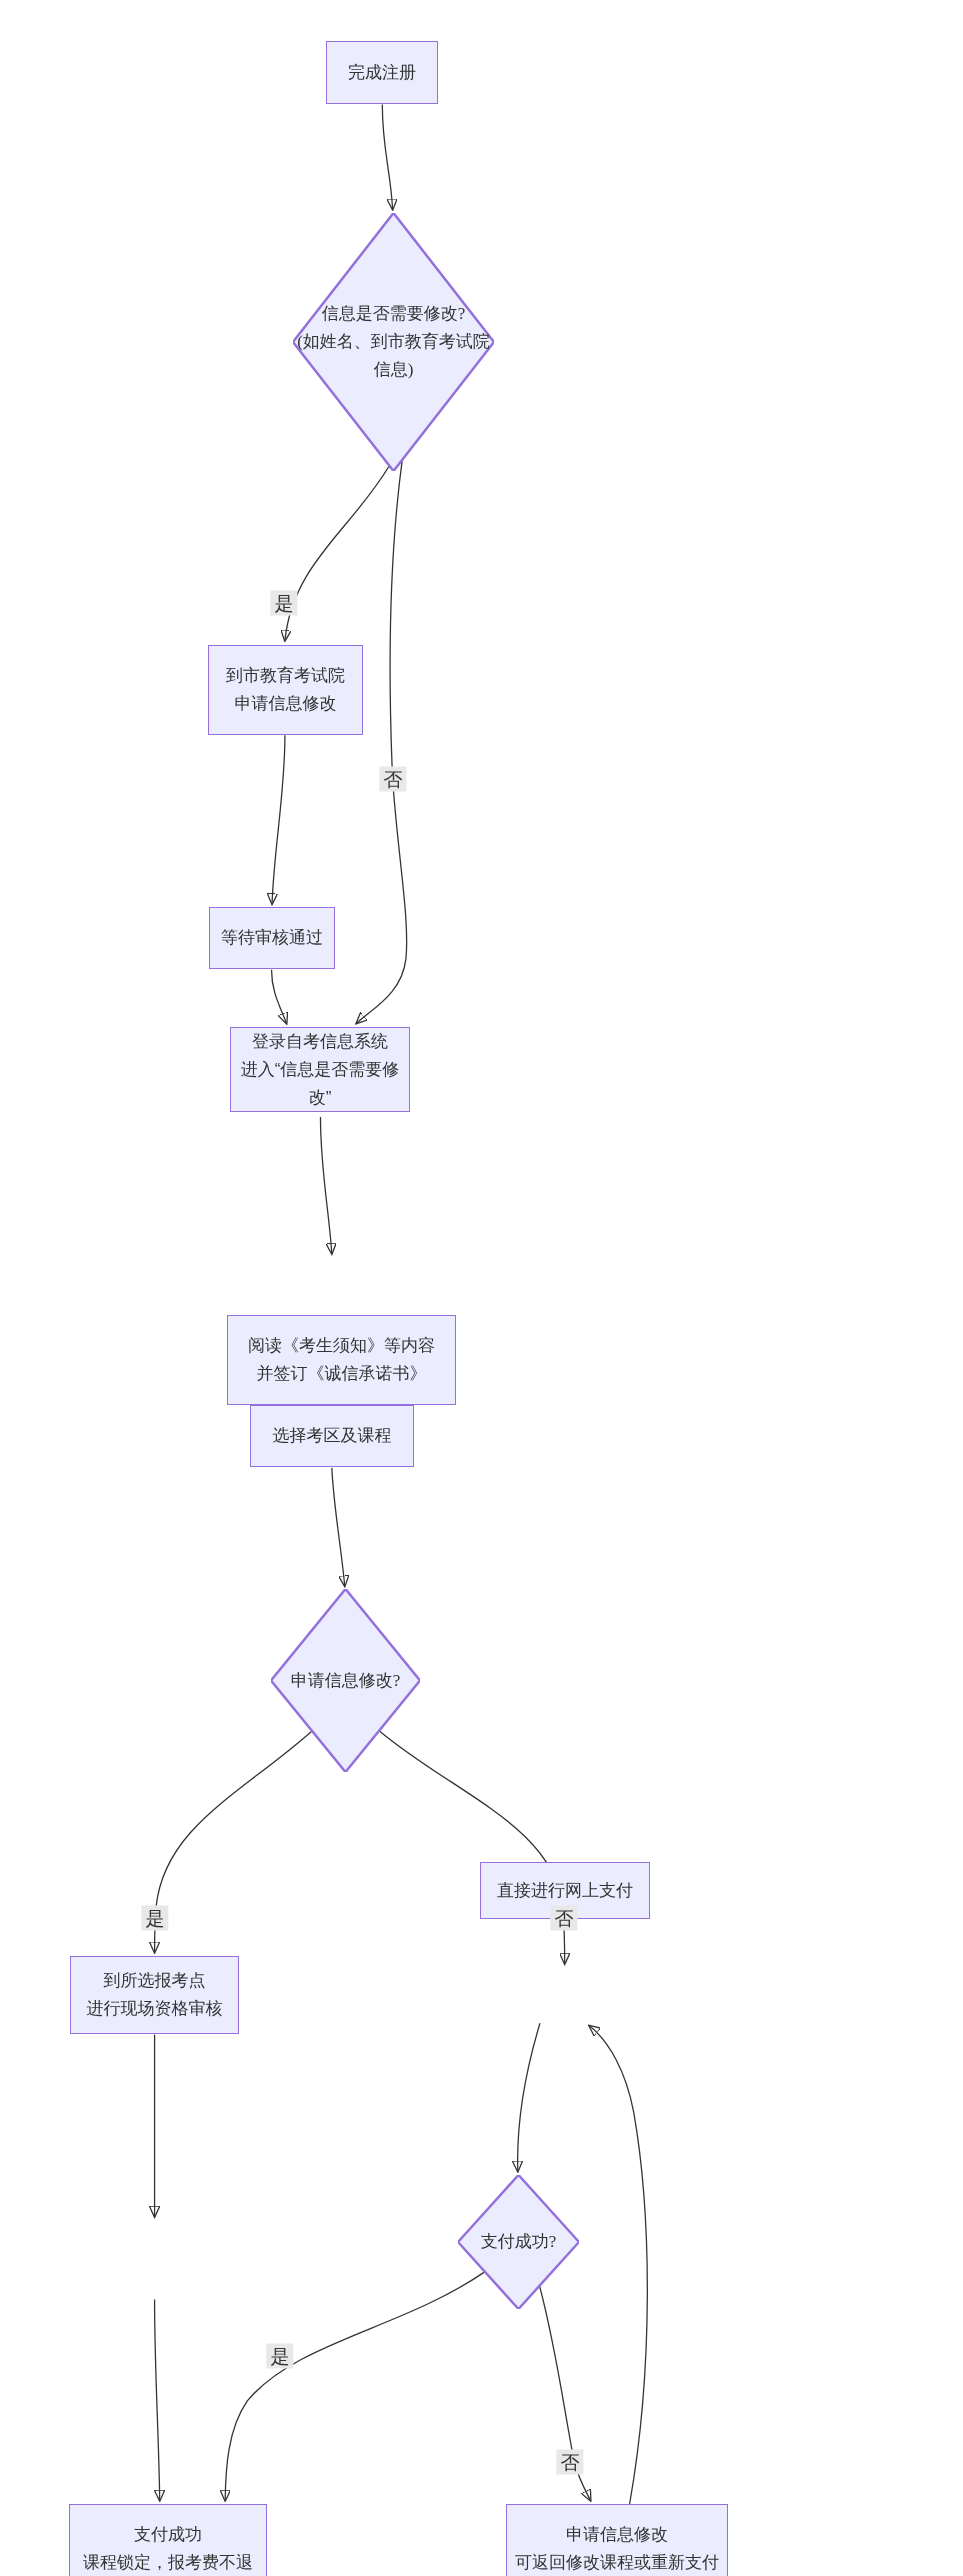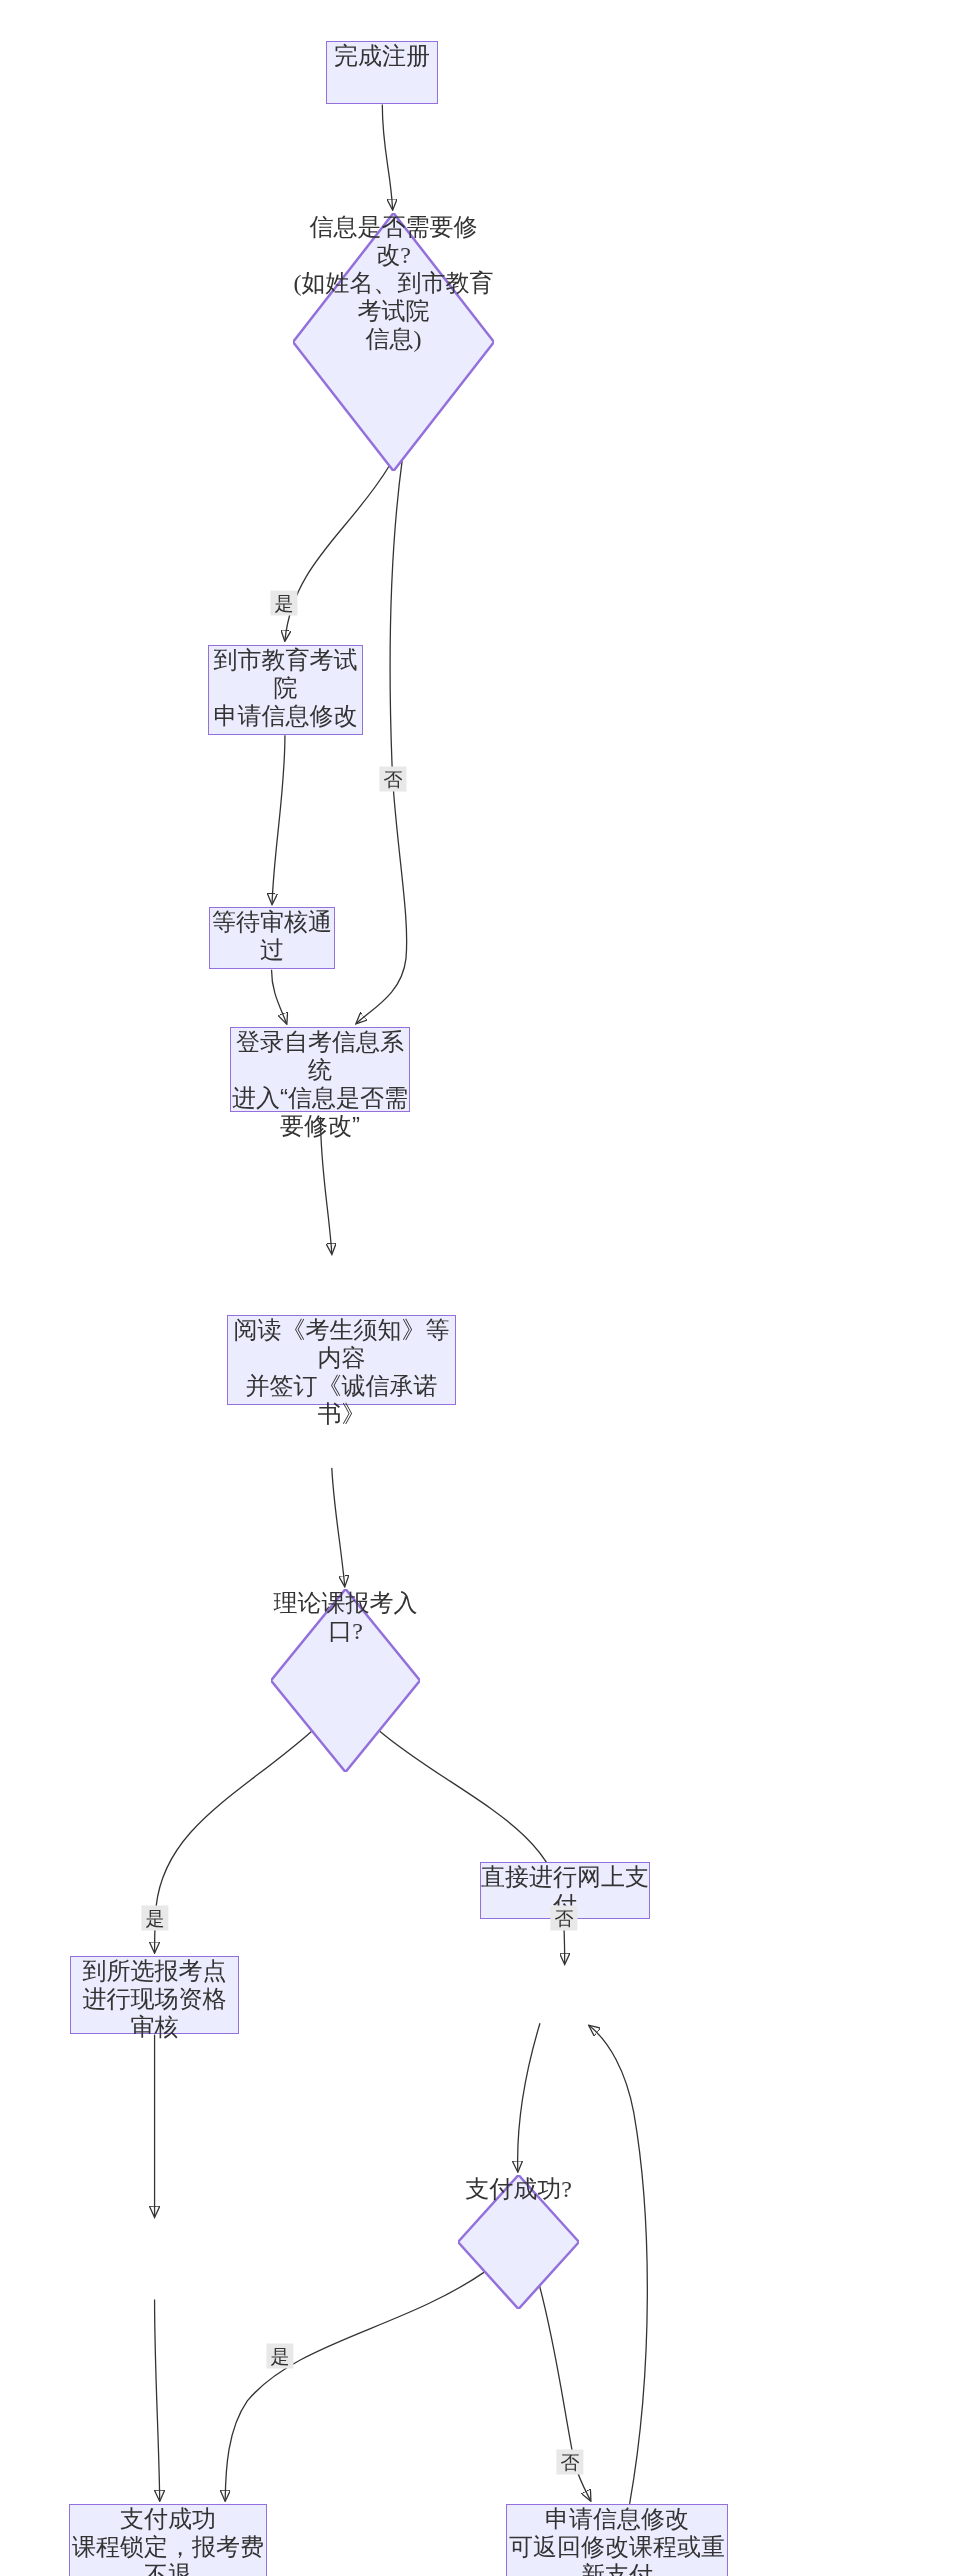--- a/index.html
+++ b/index.html
@@ -1,21 +1,21 @@
 <!DOCTYPE html>
 <html style="font-size:8.2px"><head>
 <meta charset="utf-8">
 <style>
   html,body{margin:0;padding:0;background:#ffffff;}
   .canvas{position:relative;width:964px;height:3114px;background:#ffffff;overflow:hidden;
           font-family:"Liberation Sans", sans-serif;}
   .edges{position:absolute;left:0;top:0;width:964px;height:3114px;}
   .edges path{fill:none;stroke:#333333;stroke-width:2.5px;}
-  .node{position:absolute;display:flex;flex-direction:column;align-items:center;
-        box-sizing:border-box;color:#333333;font-size:24px;line-height:28px;text-align:center;z-index:2;}
+  .node{position:absolute;display:flex;flex-direction:column;align-items:center;justify-content:center;
+        box-sizing:border-box;color:#333333;font-size:17px;line-height:28px;text-align:center;z-index:2;}
   .rect{background:#ECECFF;border:1.3px solid #9370DB;}
   .diamond{background:transparent;border:none;font-family:Liberation Serif, serif;}
   .diamond .dshape{position:absolute;left:0;top:0;width:100%;height:100%;z-index:-1;}
   .diamond .dshape polygon{fill:#ECECFF;stroke:#9370DB;stroke-width:2.5px;vector-effect:non-scaling-stroke;}
   .node span{display:block;}
   .edge-label{position:absolute;transform:translate(-50%,-50%);background:#e8e8e8;color:#333333;
               font-size:19px;line-height:23px;padding:1px 4.1px;z-index:3;}
 </style>
 </head>
 <body>
@@ -73,26 +73,29 @@
   <div class="node rect" style="left:230px;top:1027px;width:180px;height:85px">
     <span>登录自考信息系统</span>
     <span>进入“信息是否需要修改”</span>
   </div>
 
   <div class="node rect" style="left:227px;top:1315px;width:229px;height:90px">
     <span>阅读《考生须知》等内容</span>
     <span>并签订《诚信承诺书》</span>
   </div>
 
+  <div class="node rect" style="left:250px;top:1405px;width:164px;height:62px">
+    <span>选择考区及课程</span>
+  </div>
 
   <div class="node diamond" style="left:271px;top:1589px;width:149px;height:183px">
     <svg class="dshape" viewBox="0 0 100 100" preserveAspectRatio="none">
       <polygon points="50,0 100,50 50,100 0,50"></polygon>
     </svg>
-    <span>理论课报考入口?</span>
+    <span>申请信息修改?</span>
   </div>
 
   <div class="node rect" style="left:70px;top:1956px;width:169px;height:78px">
     <span>到所选报考点</span>
     <span>进行现场资格审核</span>
   </div>
 
   <div class="node rect" style="left:480px;top:1862px;width:170px;height:57px">
     <span>直接进行网上支付</span>
   </div>

